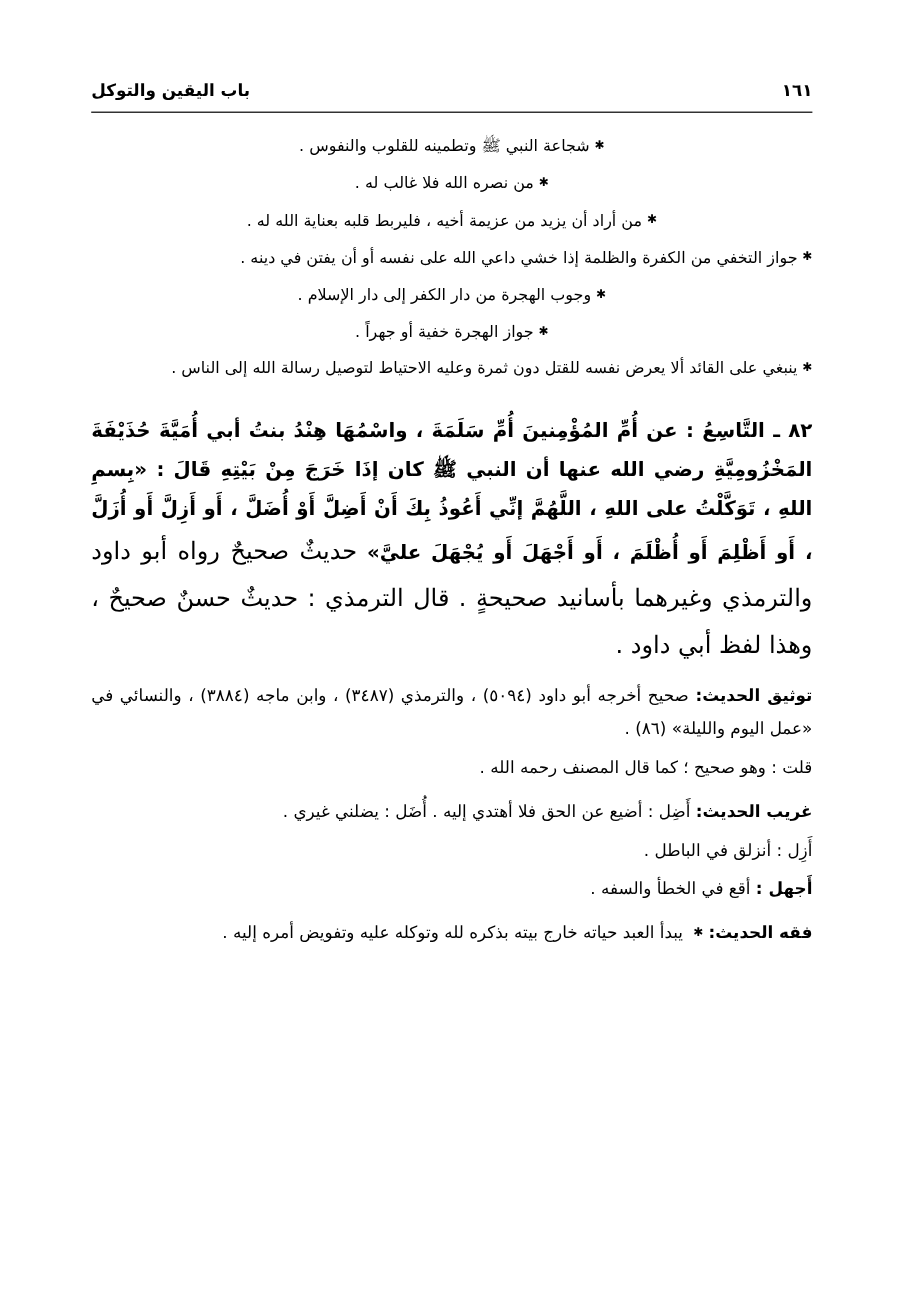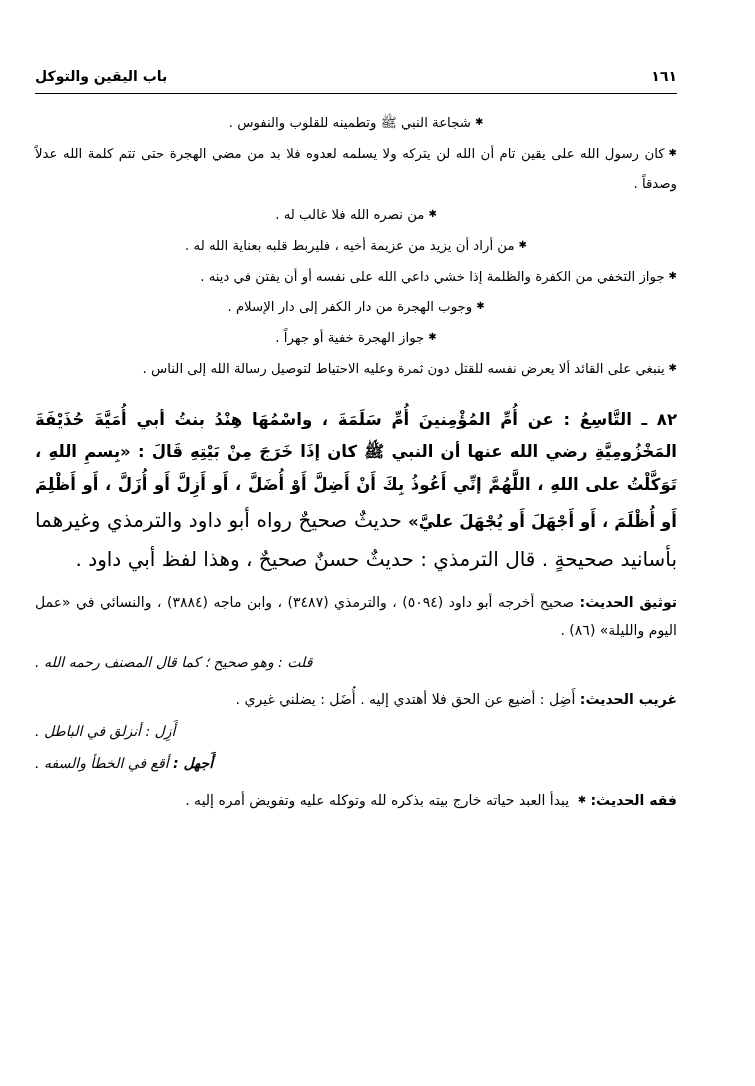--- a/index.html
+++ b/index.html
@@ -13,21 +13,21 @@
     font-family: "DejaVu Sans", sans-serif;
     color: #000000;
     position: relative;
     overflow: hidden;
   }
   .page {
     position: relative;
     width: 755px;
     height: 865px;
     box-sizing: border-box;
-    padding: 62px 78px 20px 35px;
+    padding: 62px 78px 20px 76px;
   }
   
   .header {
     display: flex;
     flex-direction: row-reverse;
     justify-content: space-between;
     align-items: baseline;
     margin-top: 6px;
   }
   .header .chapter {
@@ -96,41 +96,39 @@
     text-align-last: right;
     margin-top: 9px;
   }
   .label {
     font-weight: bold;
   }
   .label-b {
     font-weight: bold;
   }
   .center-line {
-    text-align: left;
+    text-align: right;
     font-size: 14px;
     line-height: 2.0;
     margin-top: 4px;
-    font-style: italic;
   }
 </style>
 </head>
 <body>
 
 <div class="page">
 
   <div class="header">
     <span class="chapter">باب اليقين والتوكل</span>
     <span class="pageno">١٦١</span>
   </div>
   <hr class="rule">
 
   <ul class="bullets">
     <li class="centered"><span class="star">✱</span><span>شجاعة النبي ﷺ وتطمينه للقلوب والنفوس .</span></li>
-    <li class="just"><span class="star">✱</span><span>كان رسول الله على يقين تام أن الله لن يتركه ولا يسلمه لعدوه فلا بد من مضي الهجرة حتى تتم كلمة الله عدلاً وصدقاً .</span></li>
     <li class="centered"><span class="star">✱</span><span>من نصره الله فلا غالب له .</span></li>
     <li class="centered"><span class="star">✱</span><span>من أراد أن يزيد من عزيمة أخيه ، فليربط قلبه بعناية الله له .</span></li>
     <li class="just"><span class="star">✱</span><span>جواز التخفي من الكفرة والظلمة إذا خشي داعي الله على نفسه أو أن يفتن في دينه .</span></li>
     <li class="centered"><span class="star">✱</span><span>وجوب الهجرة من دار الكفر إلى دار الإسلام .</span></li>
     <li class="centered"><span class="star">✱</span><span>جواز الهجرة خفية أو جهراً .</span></li>
     <li class="just"><span class="star">✱</span><span>ينبغي على القائد ألا يعرض نفسه للقتل دون ثمرة وعليه الاحتياط لتوصيل رسالة الله إلى الناس .</span></li>
   </ul>
 
   <div class="hadith">
     <span class="num">٨٢ ـ</span>

